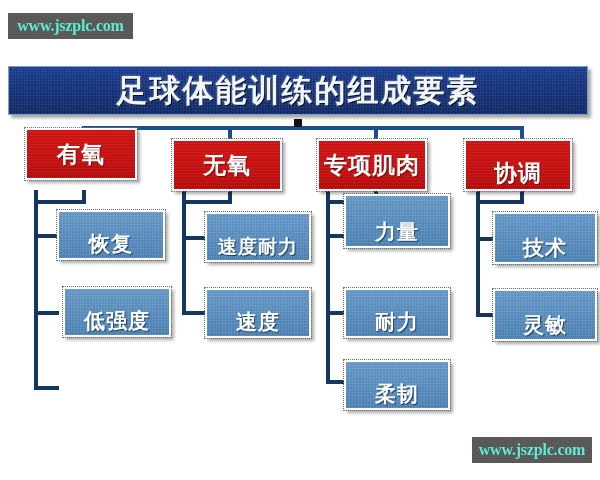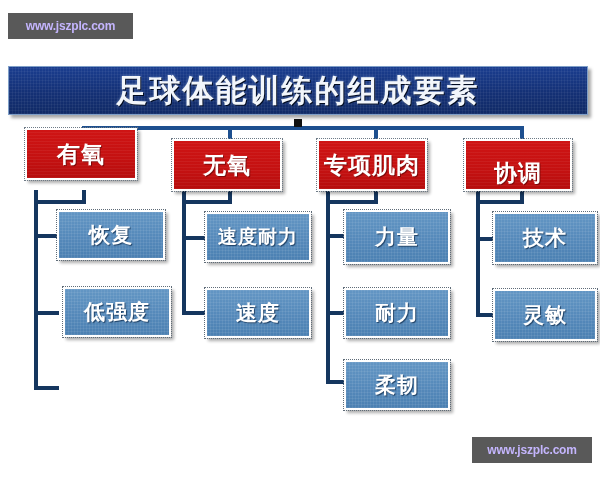--- a/index.html
+++ b/index.html
@@ -19,23 +19,23 @@
     position: absolute;
     left: 0; top: 0;
     width: 600px;
     height: 480px;
   }
 
   
   .watermark {
     position: absolute;
     background: #595959;
-    color: #c4b5fd;
-    font-family: Liberation Sans, sans-serif;
-    font-size: 12px;
+    color: #5eead4;
+    font-family: Liberation Serif, serif;
+    font-size: 16px;
     font-weight: bold;
     letter-spacing: -0.2px;
     display: flex;
     align-items: center;
     justify-content: center;
   }
   #watermark-top {
     left: 8px;  top: 13px;
     width: 125px; height: 26px;
   }
@@ -114,20 +114,21 @@
     background:
       repeating-linear-gradient(0deg, rgba(255,255,255,0.07) 0px, rgba(255,255,255,0.07) 1px, rgba(0,0,0,0) 1px, rgba(0,0,0,0) 3px),
       repeating-linear-gradient(90deg, rgba(255,255,255,0.07) 0px, rgba(255,255,255,0.07) 1px, rgba(0,0,0,0) 1px, rgba(0,0,0,0) 3px),
       linear-gradient(180deg, #6396c4 0%, #5589ba 55%, #4b80b2 100%);
     border: 2px solid #ffffff;
     outline: 1px dotted #5f6c78;
     box-shadow: 3px 3px 3px rgba(0,0,0,0.32);
     font-size: 21px;
     letter-spacing: 1px;
     text-shadow: 1px 1px 1px rgba(20,50,85,0.85);
+    align-items: flex-end;
   }
 
   .box-blue.b-wide { font-size: 19px; }
 </style>
 </head>
 <body>
 
 <div id="canvas">
 
   <div id="watermark-top" class="watermark">www.jszplc.com</div>
@@ -189,21 +190,21 @@
     <span>低强度</span>
   </div>
 
   <div class="box box-blue b-wide" style="left:205px; top:212px; width:106px; height:50px;">
     <span>速度耐力</span>
   </div>
   <div class="box box-blue" style="left:205px; top:288px; width:106px; height:50px;">
     <span>速度</span>
   </div>
 
-  <div class="box box-blue" style="left:344px; top:210px; width:106px; height:54px;">
+  <div class="box box-blue" style="left:344px; top:194px; width:106px; height:54px;">
     <span>力量</span>
   </div>
   <div class="box box-blue" style="left:344px; top:288px; width:106px; height:50px;">
     <span>耐力</span>
   </div>
   <div class="box box-blue" style="left:344px; top:360px; width:106px; height:50px;">
     <span>柔韧</span>
   </div>
 
   <div class="box box-blue" style="left:493px; top:212px; width:104px; height:52px;">

